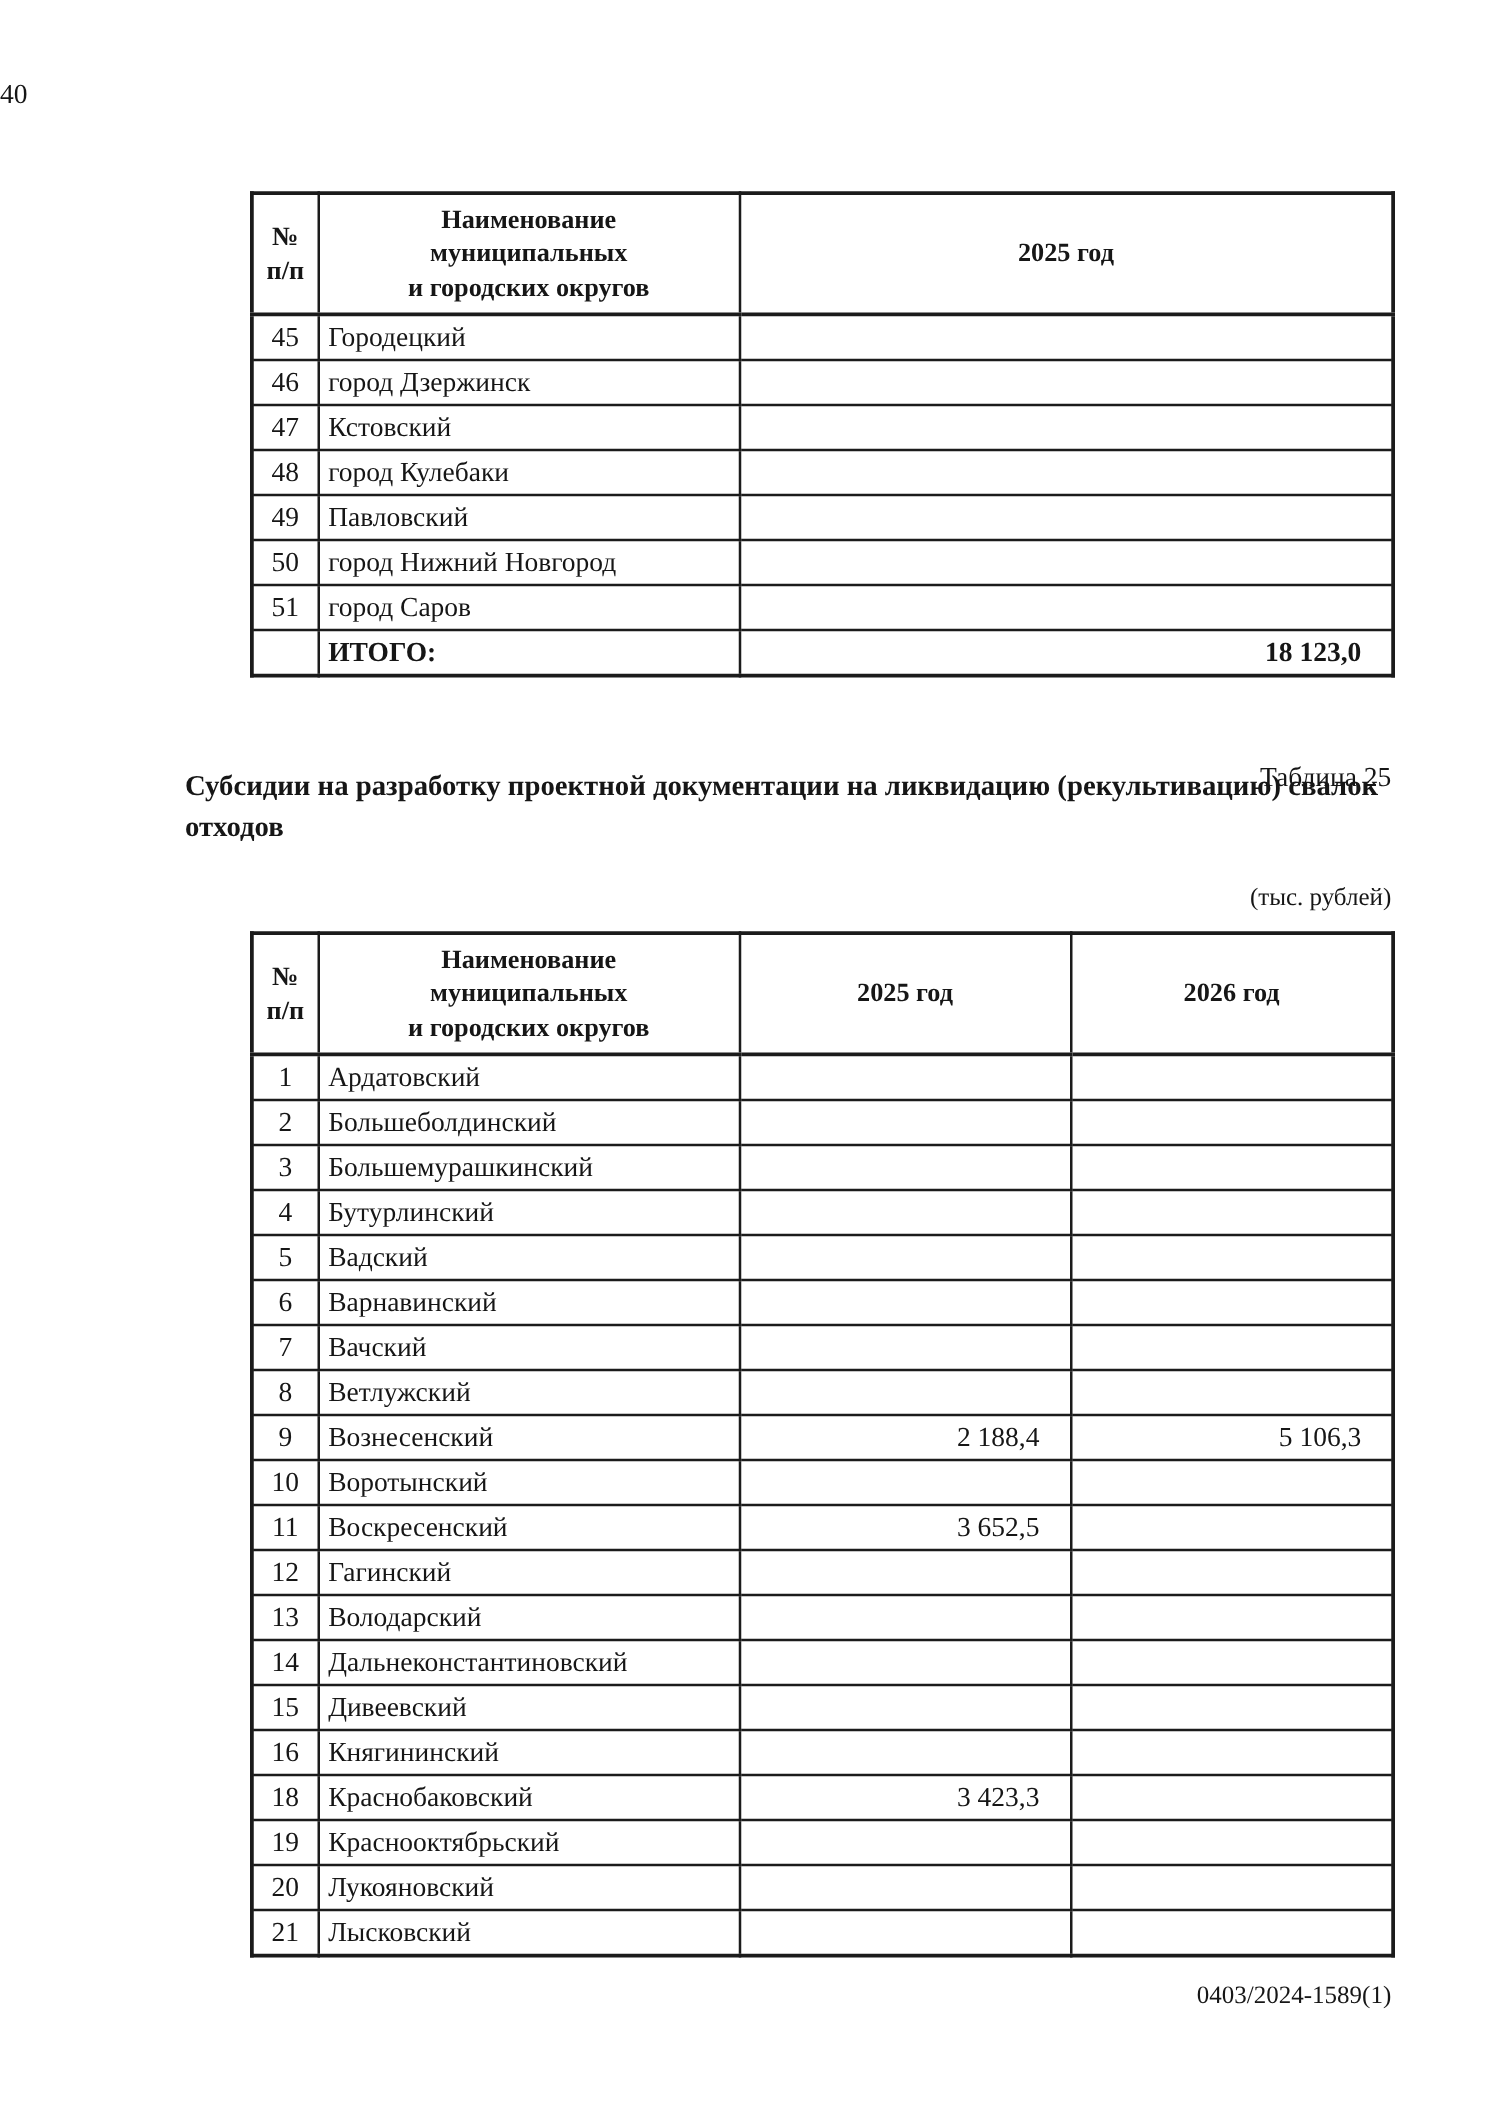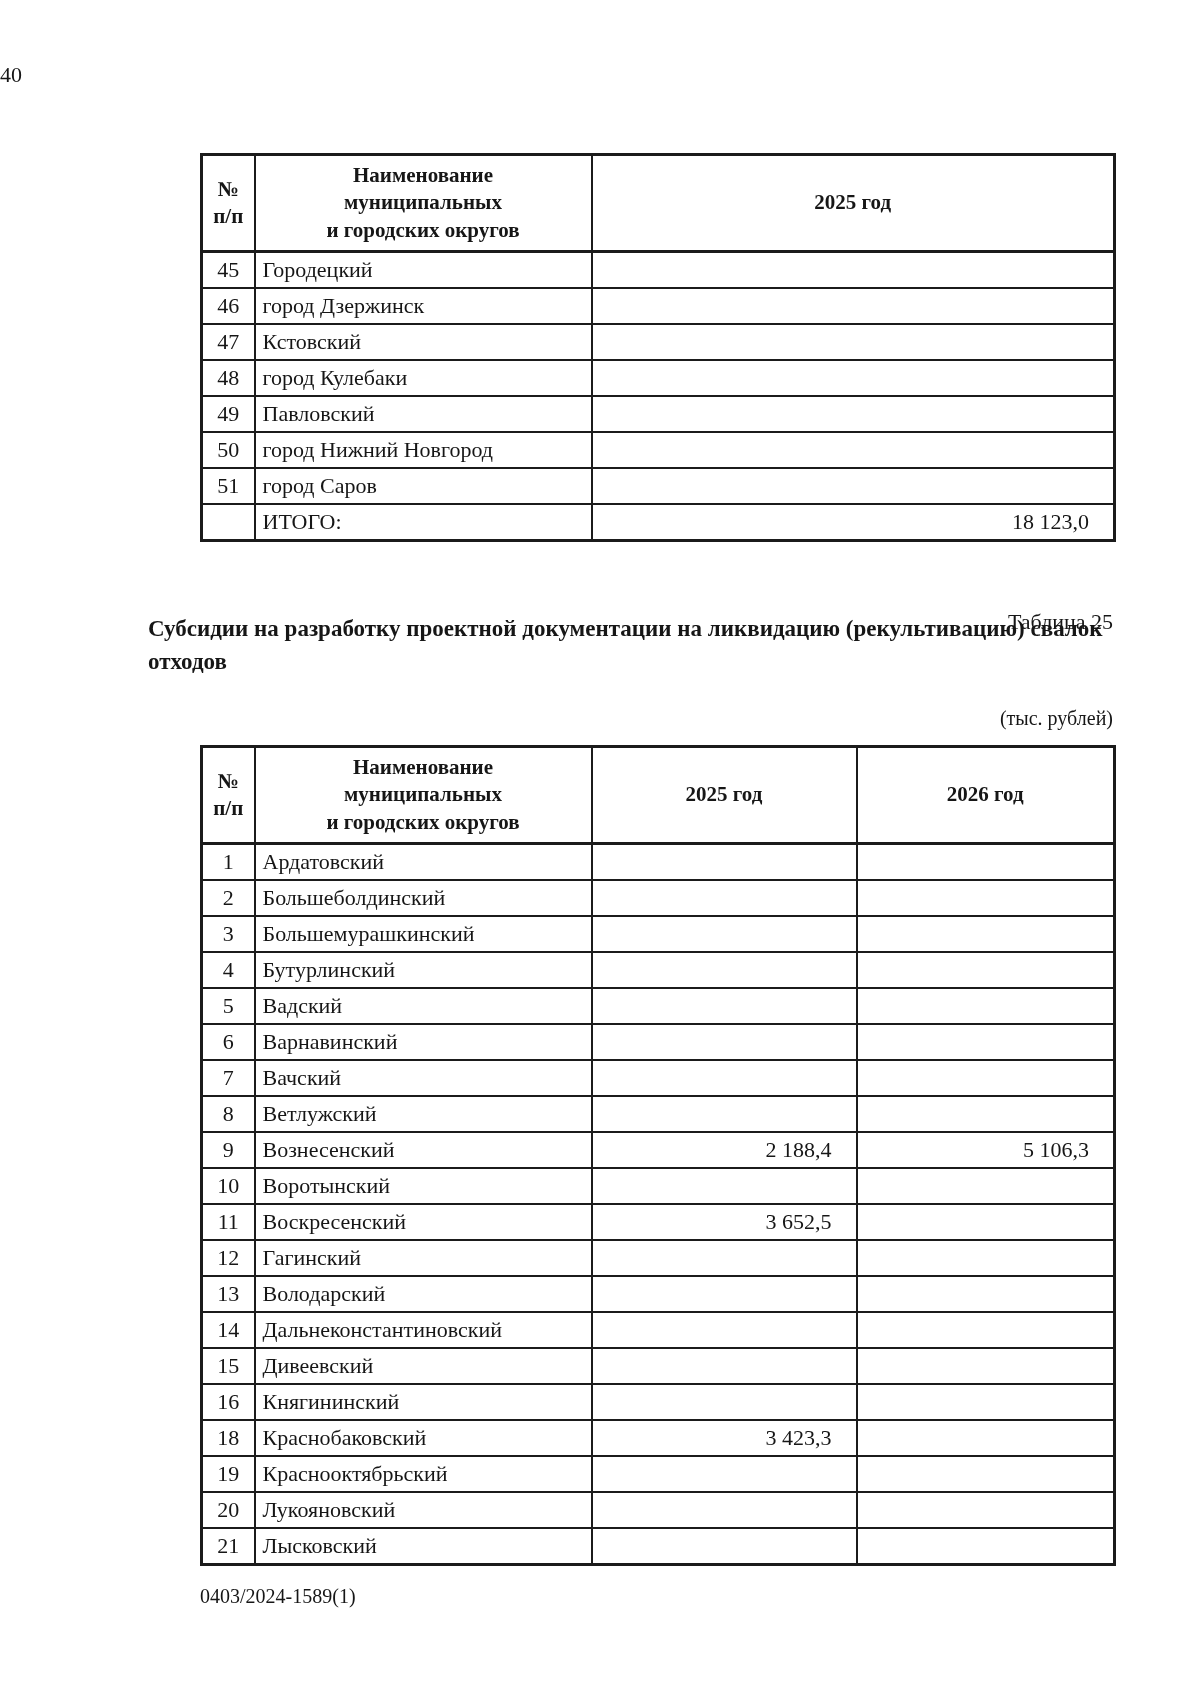--- a/index.html
+++ b/index.html
@@ -24,36 +24,36 @@
   th{
     font-weight:bold;font-size:21px;line-height:1.3;
     text-align:center;vertical-align:middle;
     white-space:pre-line;padding:6px 2px;
   }
   thead th{border-bottom-width:3px;}
   td{height:34px;vertical-align:middle;padding:0;}
   td.c-num{text-align:center;}
   td.c-name{text-align:left;padding-left:7px;}
   td.c-val{text-align:right;padding-right:24px;}
-  tr.total-row td{font-weight:normal;}
+  tr.total-row td{font-weight:bold;}
   .tbl-label{
     position:absolute;left:200px;top:562px;width:913px;
     text-align:right;font-size:22px;margin-top:47px;
   }
   .section-title{
     position:absolute;left:148px;top:612px;width:993px;
     text-align:left;font-weight:bold;font-size:23px;line-height:1.45;
   }
   .units-label{
     position:absolute;left:200px;top:707px;width:913px;
     text-align:right;font-size:20px;
   }
   .doc-footer{
     position:absolute;left:200px;top:1585px;width:913px;
-    text-align:left;font-size:20px;
+    text-align:right;font-size:20px;
   }
 </style>
 </head>
 <body>
 
 <div class="page-number">40</div>
 
 <div class="tbl-wrap1">
   <table>
     <colgroup>

